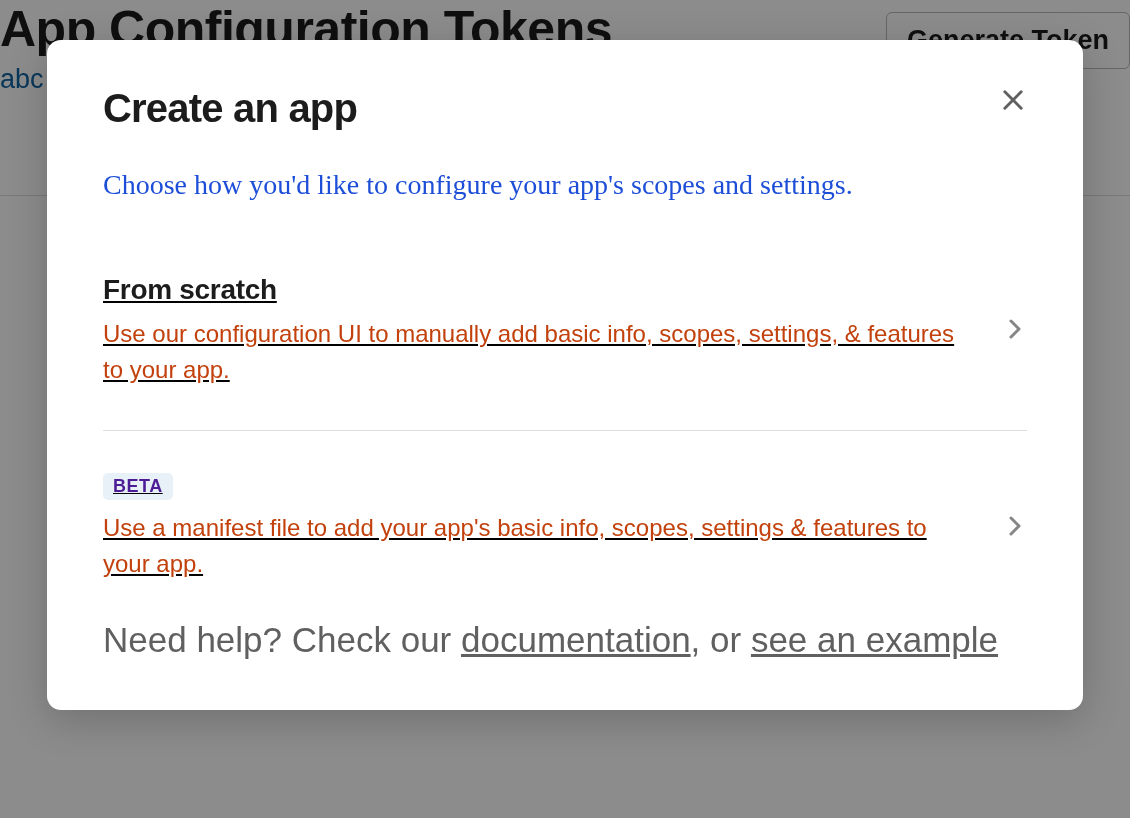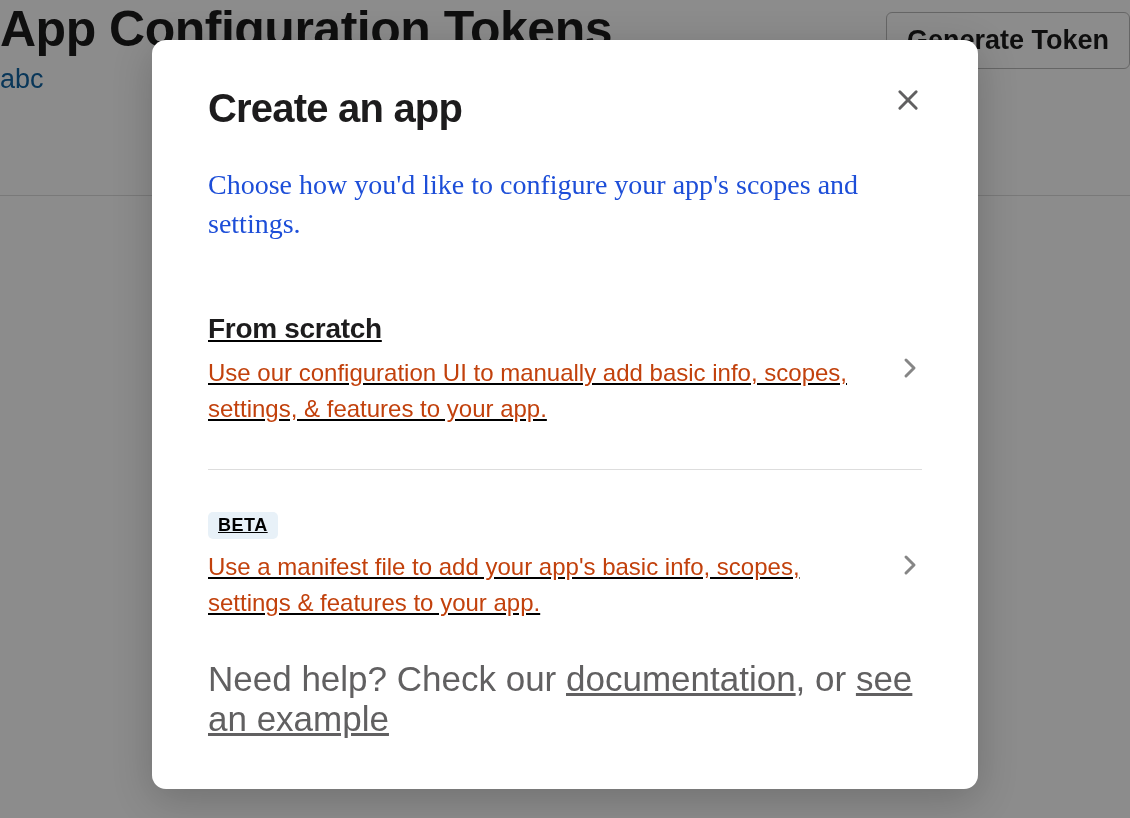--- a/index.html
+++ b/index.html
@@ -65,21 +65,21 @@
       width: 100%;
       height: 100%;
       background: rgba(0,0,0,0.45);
       display: flex;
       align-items: flex-start;
       justify-content: center;
     }
     .modal {
       background: #fff;
       border-radius: 14px;
-      width: 826px;
+      width: 1036px;
       margin-top: 40px;
       padding: 46px 56px 50px 56px;
       position: relative;
       box-shadow: 0 10px 40px rgba(0,0,0,0.2);
     }
     .modal-title {
       font-size: 40px;
       font-weight: 800;
       color: #1d1c1d;
       letter-spacing: -0.8px;
@@ -127,21 +127,21 @@
     }
     .option-title {
       font-size: 28px;
       font-weight: 800;
       color: #1d1c1d;
       letter-spacing: -0.3px;
     }
     .beta-badge {
       display: inline-block;
       background: #e8f1f8;
-      color: #000000;
+      color: #4c1d95;
       font-size: 18px;
       font-weight: 700;
       padding: 3px 10px;
       border-radius: 5px;
       letter-spacing: 0.5px;
     }
     .option-desc {
       font-size: 24px;
       color: #c2410c;
       line-height: 1.5;

